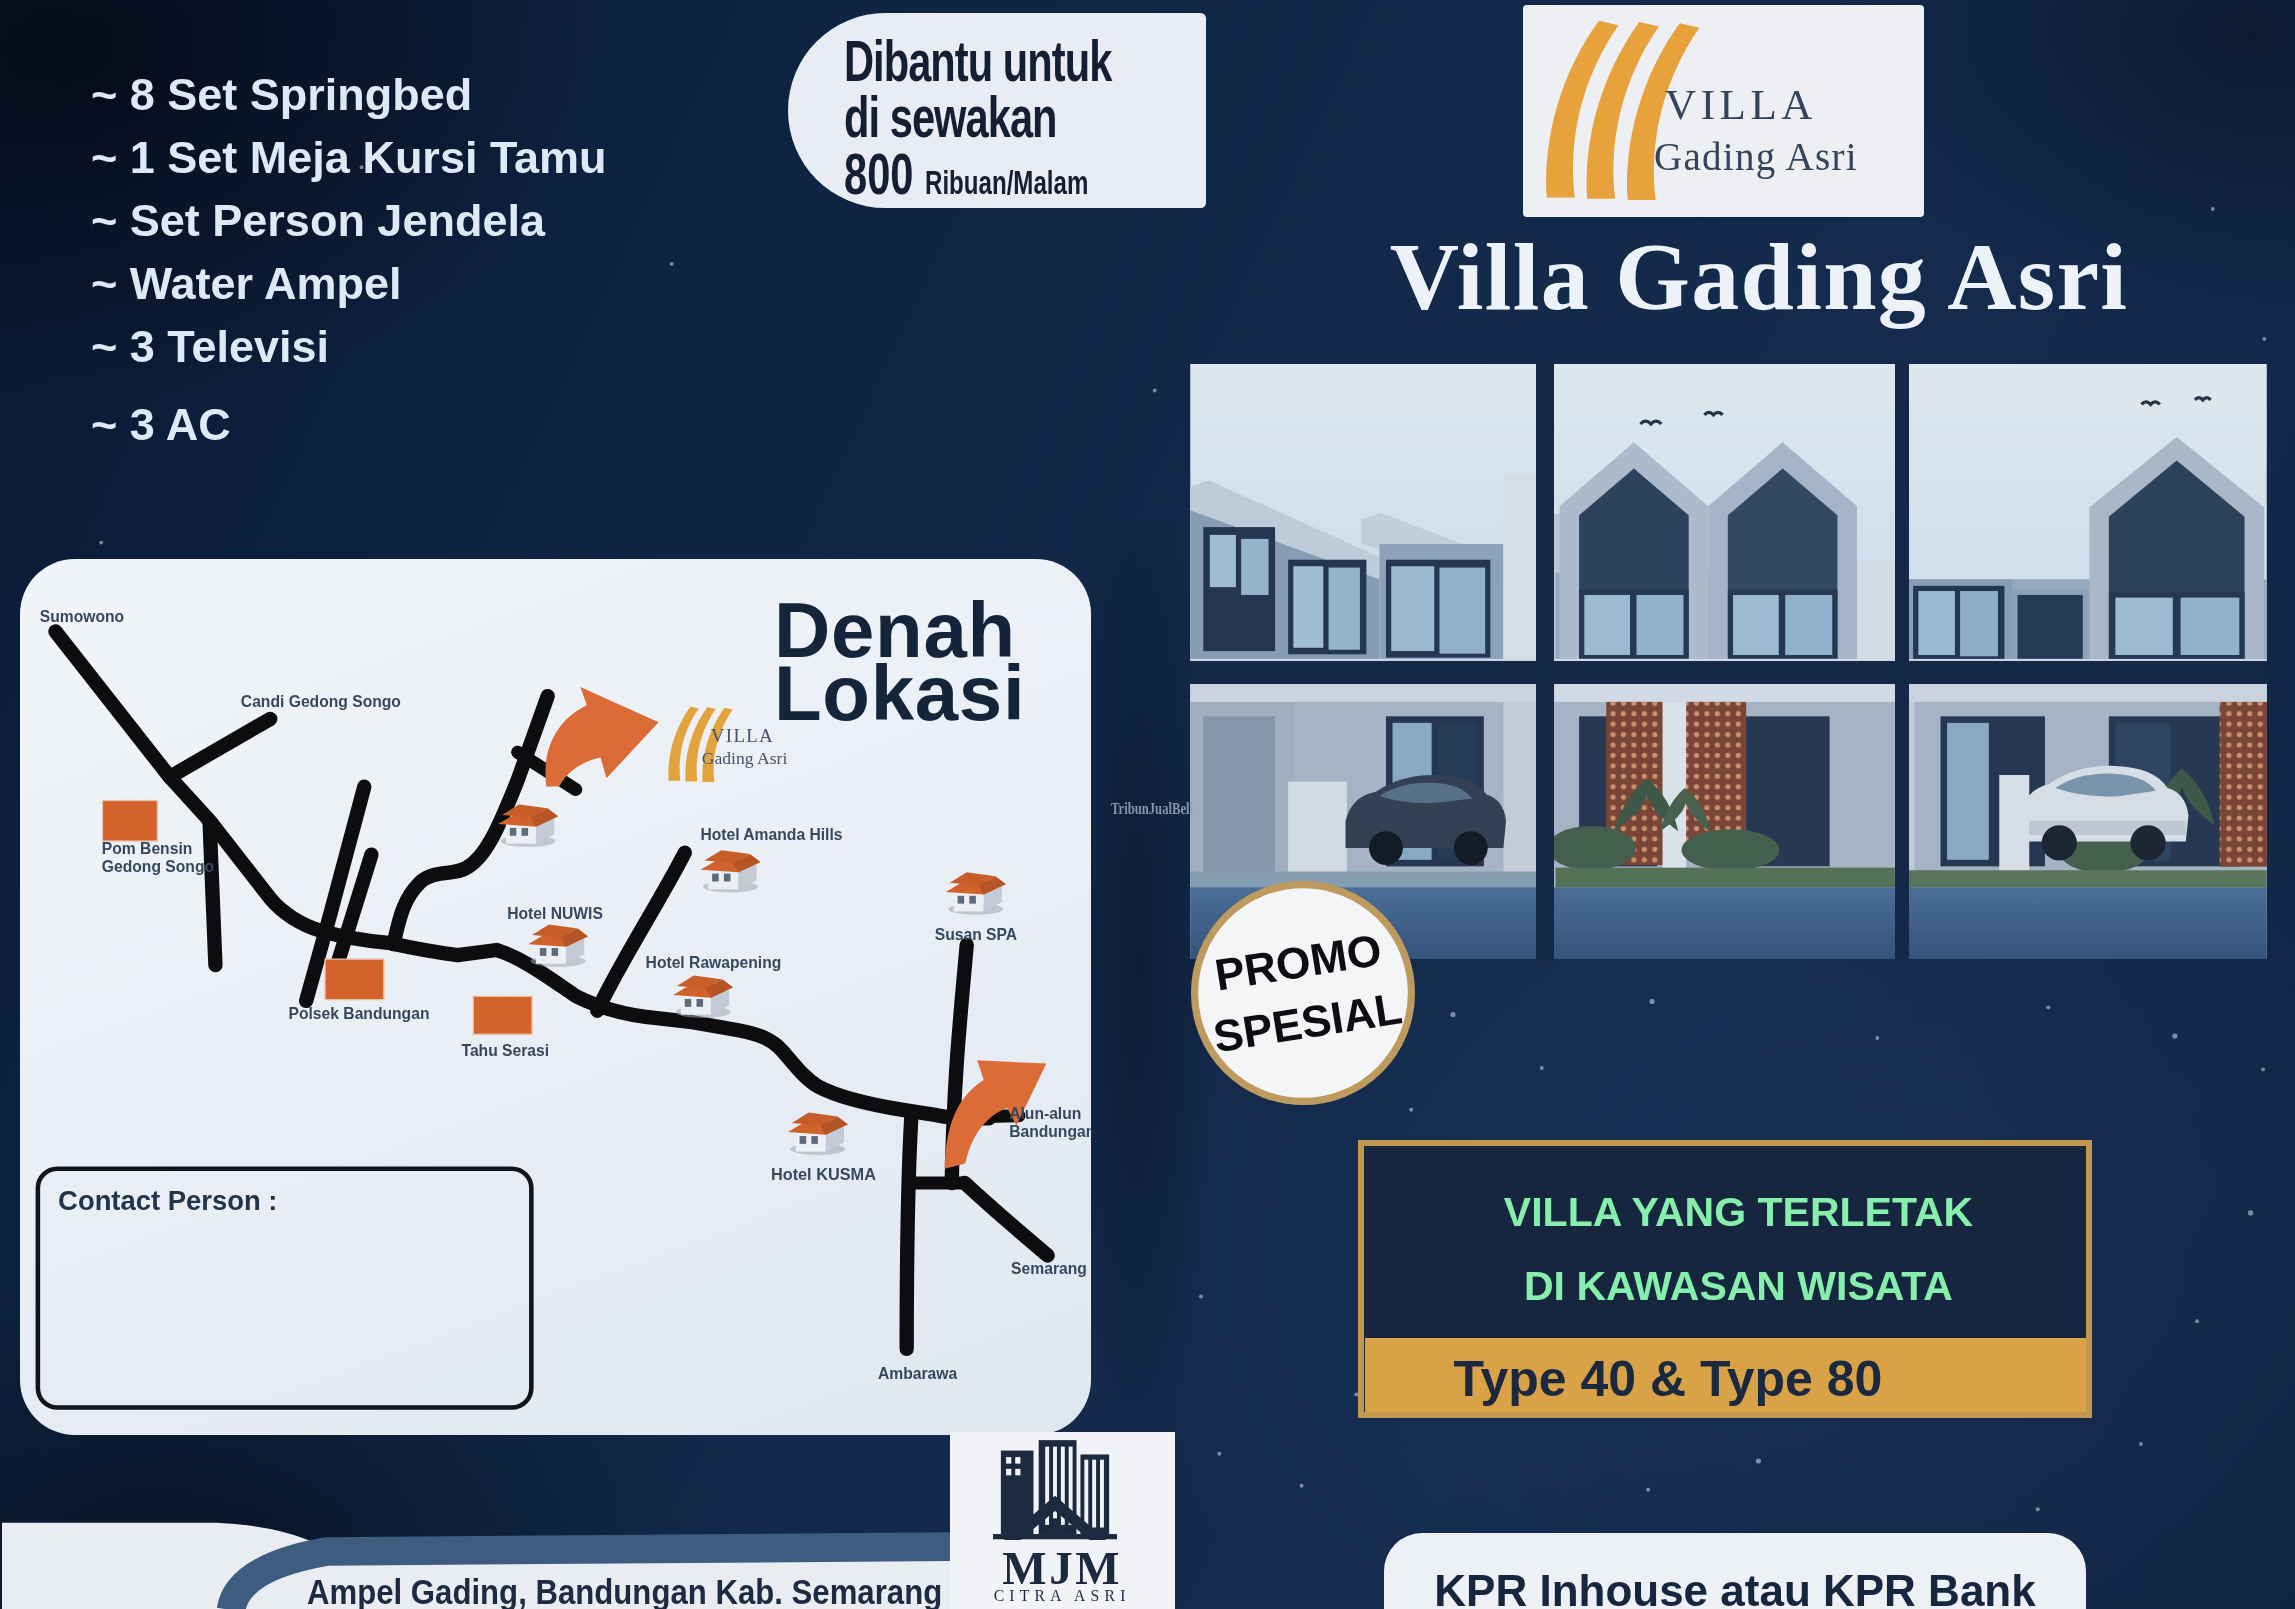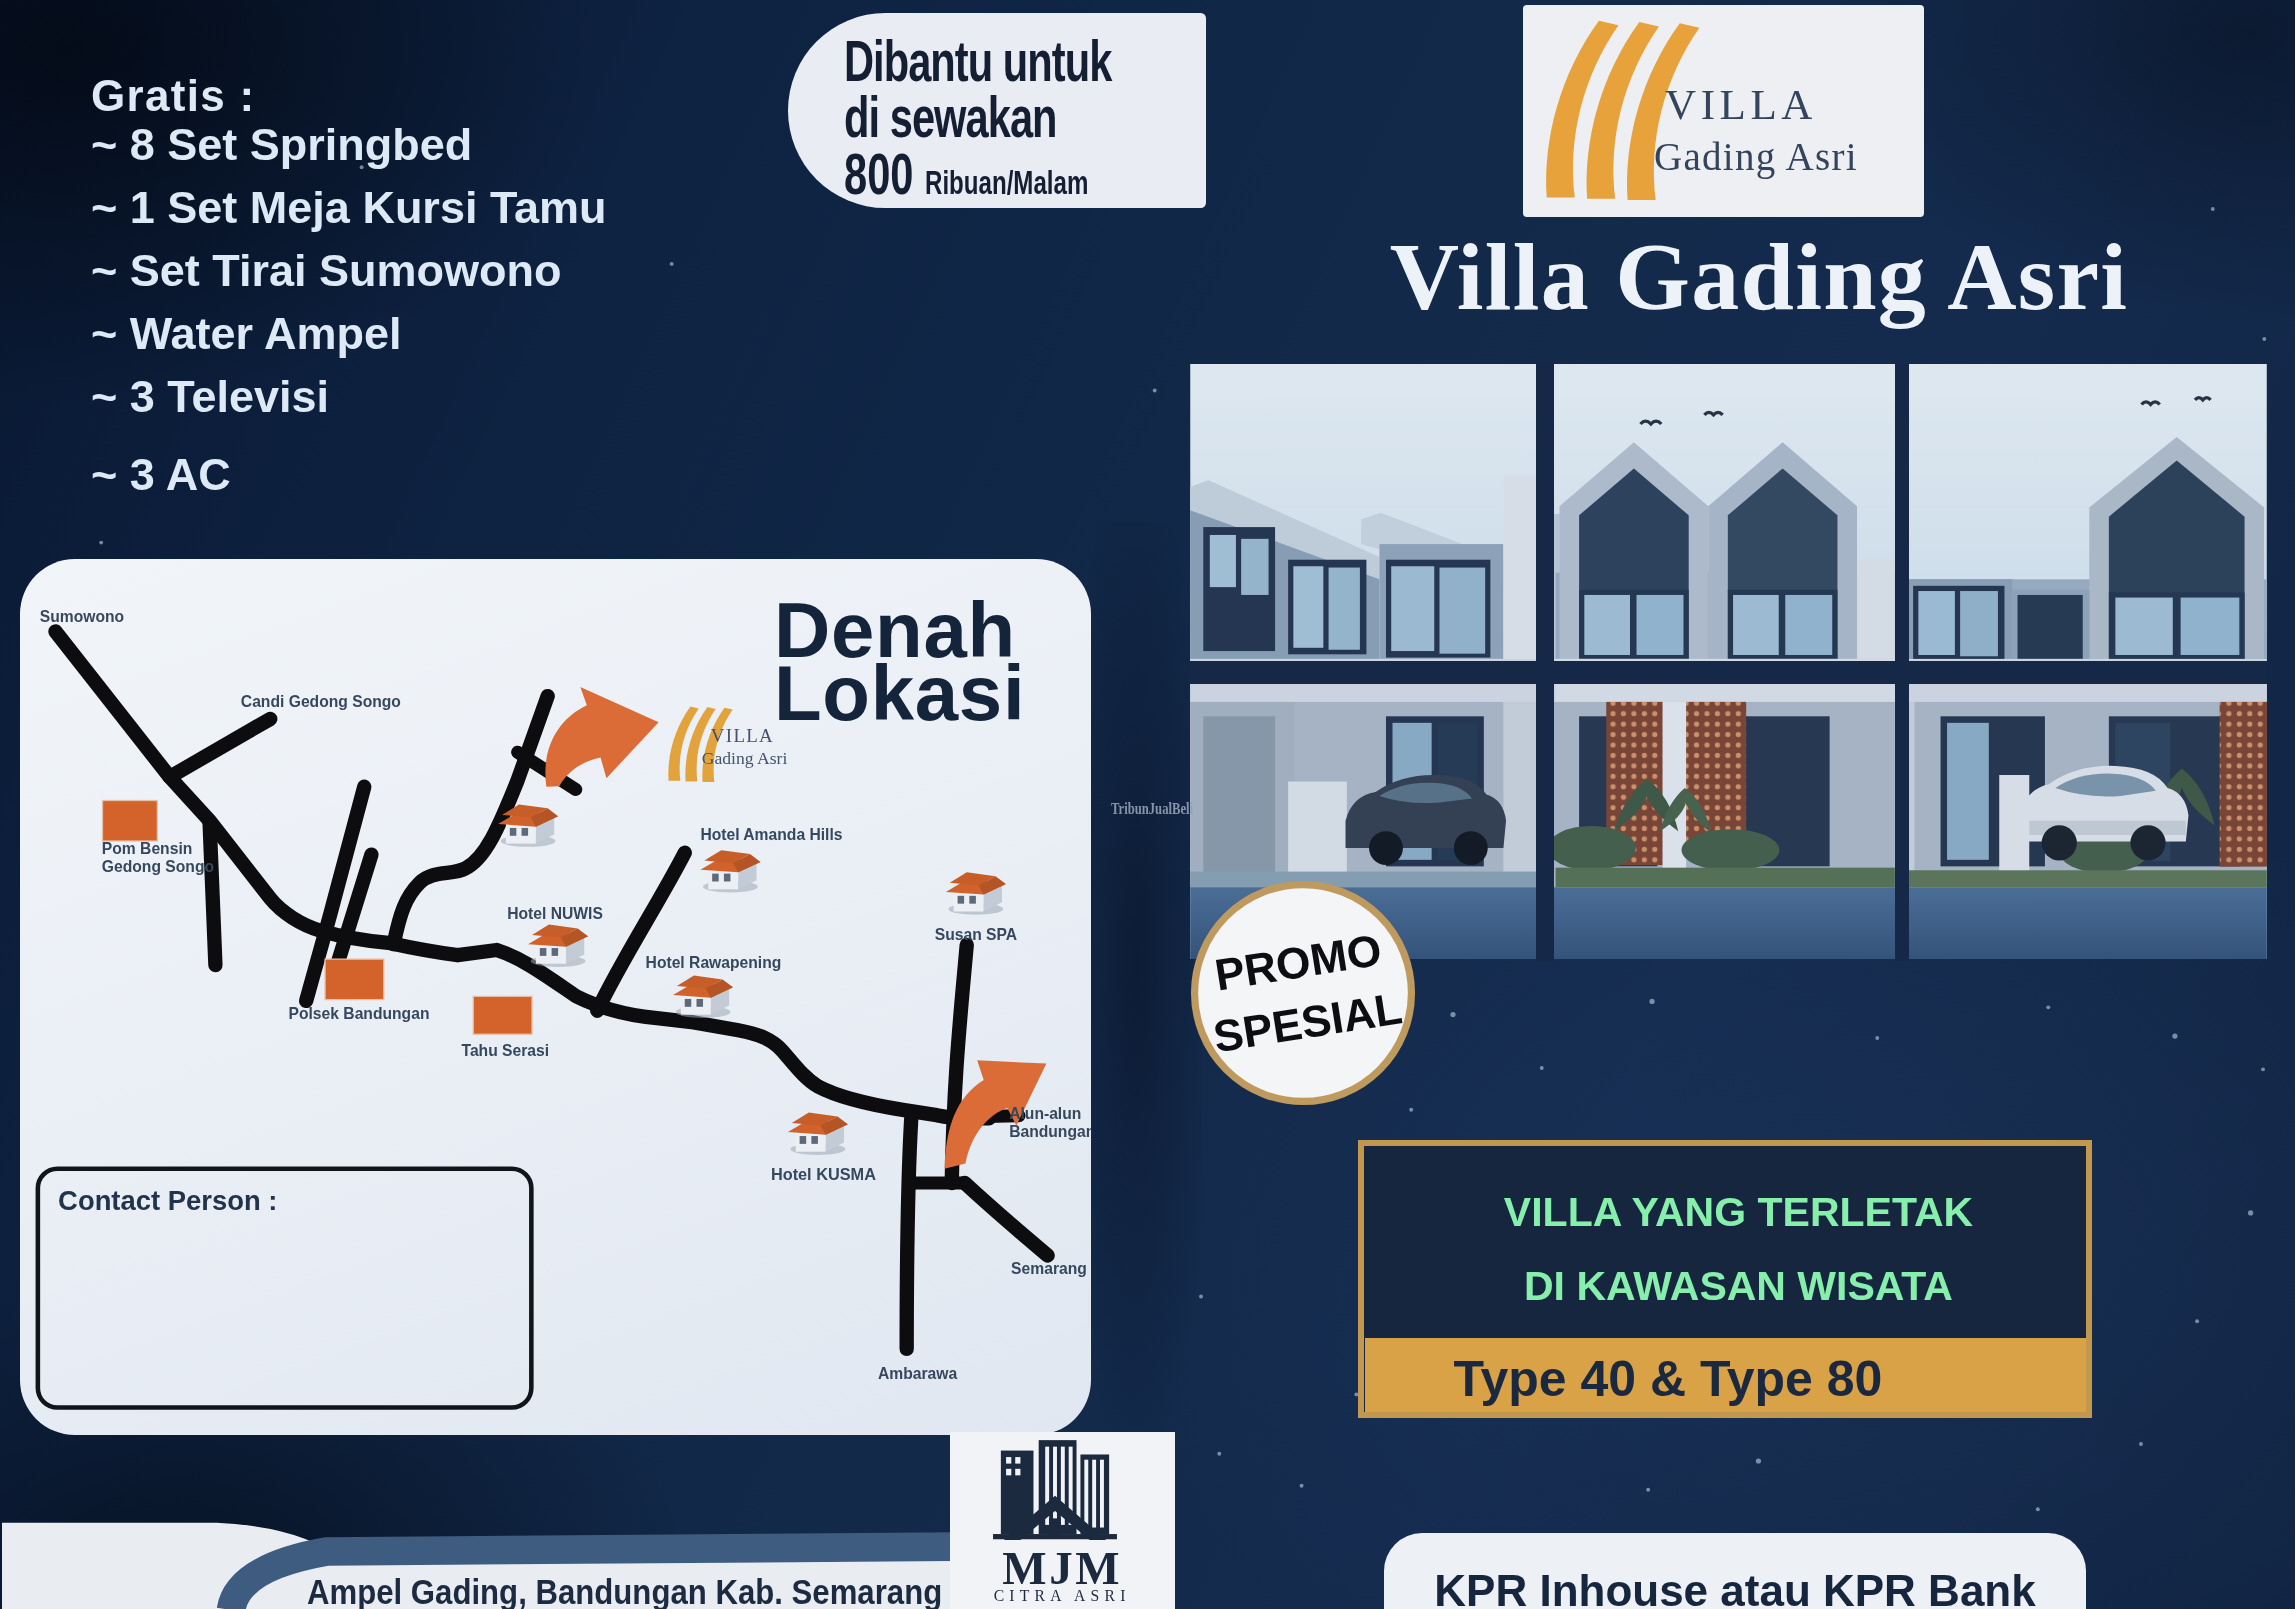--- a/index.html
+++ b/index.html
@@ -48,25 +48,24 @@
 <circle cx="3469" cy="519" r="3"></circle>
         <circle cx="3390" cy="320" r="3"></circle>
         <circle cx="1769" cy="598" r="3"></circle>
 <circle cx="1029" cy="404" r="3"></circle>
         <circle cx="554" cy="256" r="3"></circle>
         <circle cx="155" cy="831" r="3"></circle>
 </g>
 </svg>
 
 <div class="abs" style="left:91px;top:71px;color:#dde9f5;font-weight:bold;">
-<div style="font-size:44px;letter-spacing:1.3px;">Gratis :</div>
 <div style="font-size:45px;margin-top:-7.8px;line-height:63px;white-space:nowrap;">
 <div>~ 8 Set Springbed</div>
 <div>~ 1 Set Meja Kursi Tamu</div>
-<div>~ Set Tirai Sumowono</div>
+<div>~ Set Person Jendela</div>
 <div>~ Water Ampel</div>
 <div>~ 3 Televisi</div>
 <div style="margin-top:14.4px;">~ 3 AC</div>
 </div>
 </div>
 
 <div class="abs" style="left:788px;top:13px;width:418px;height:195px;background:#e9edf3;border-radius:98px 5.2px 5.2px 98px;"></div>
 <div class="abs" style="left:844px;top:33px;color:#151f33;font-weight:bold;transform:scaleX(0.73);transform-origin:left top;white-space:nowrap;">
 <div style="font-size:57px;line-height:56px;letter-spacing:-1.3px;">Dibantu untuk</div>
 <div style="font-size:57px;line-height:56px;letter-spacing:-1.3px;">di sewakan</div>

